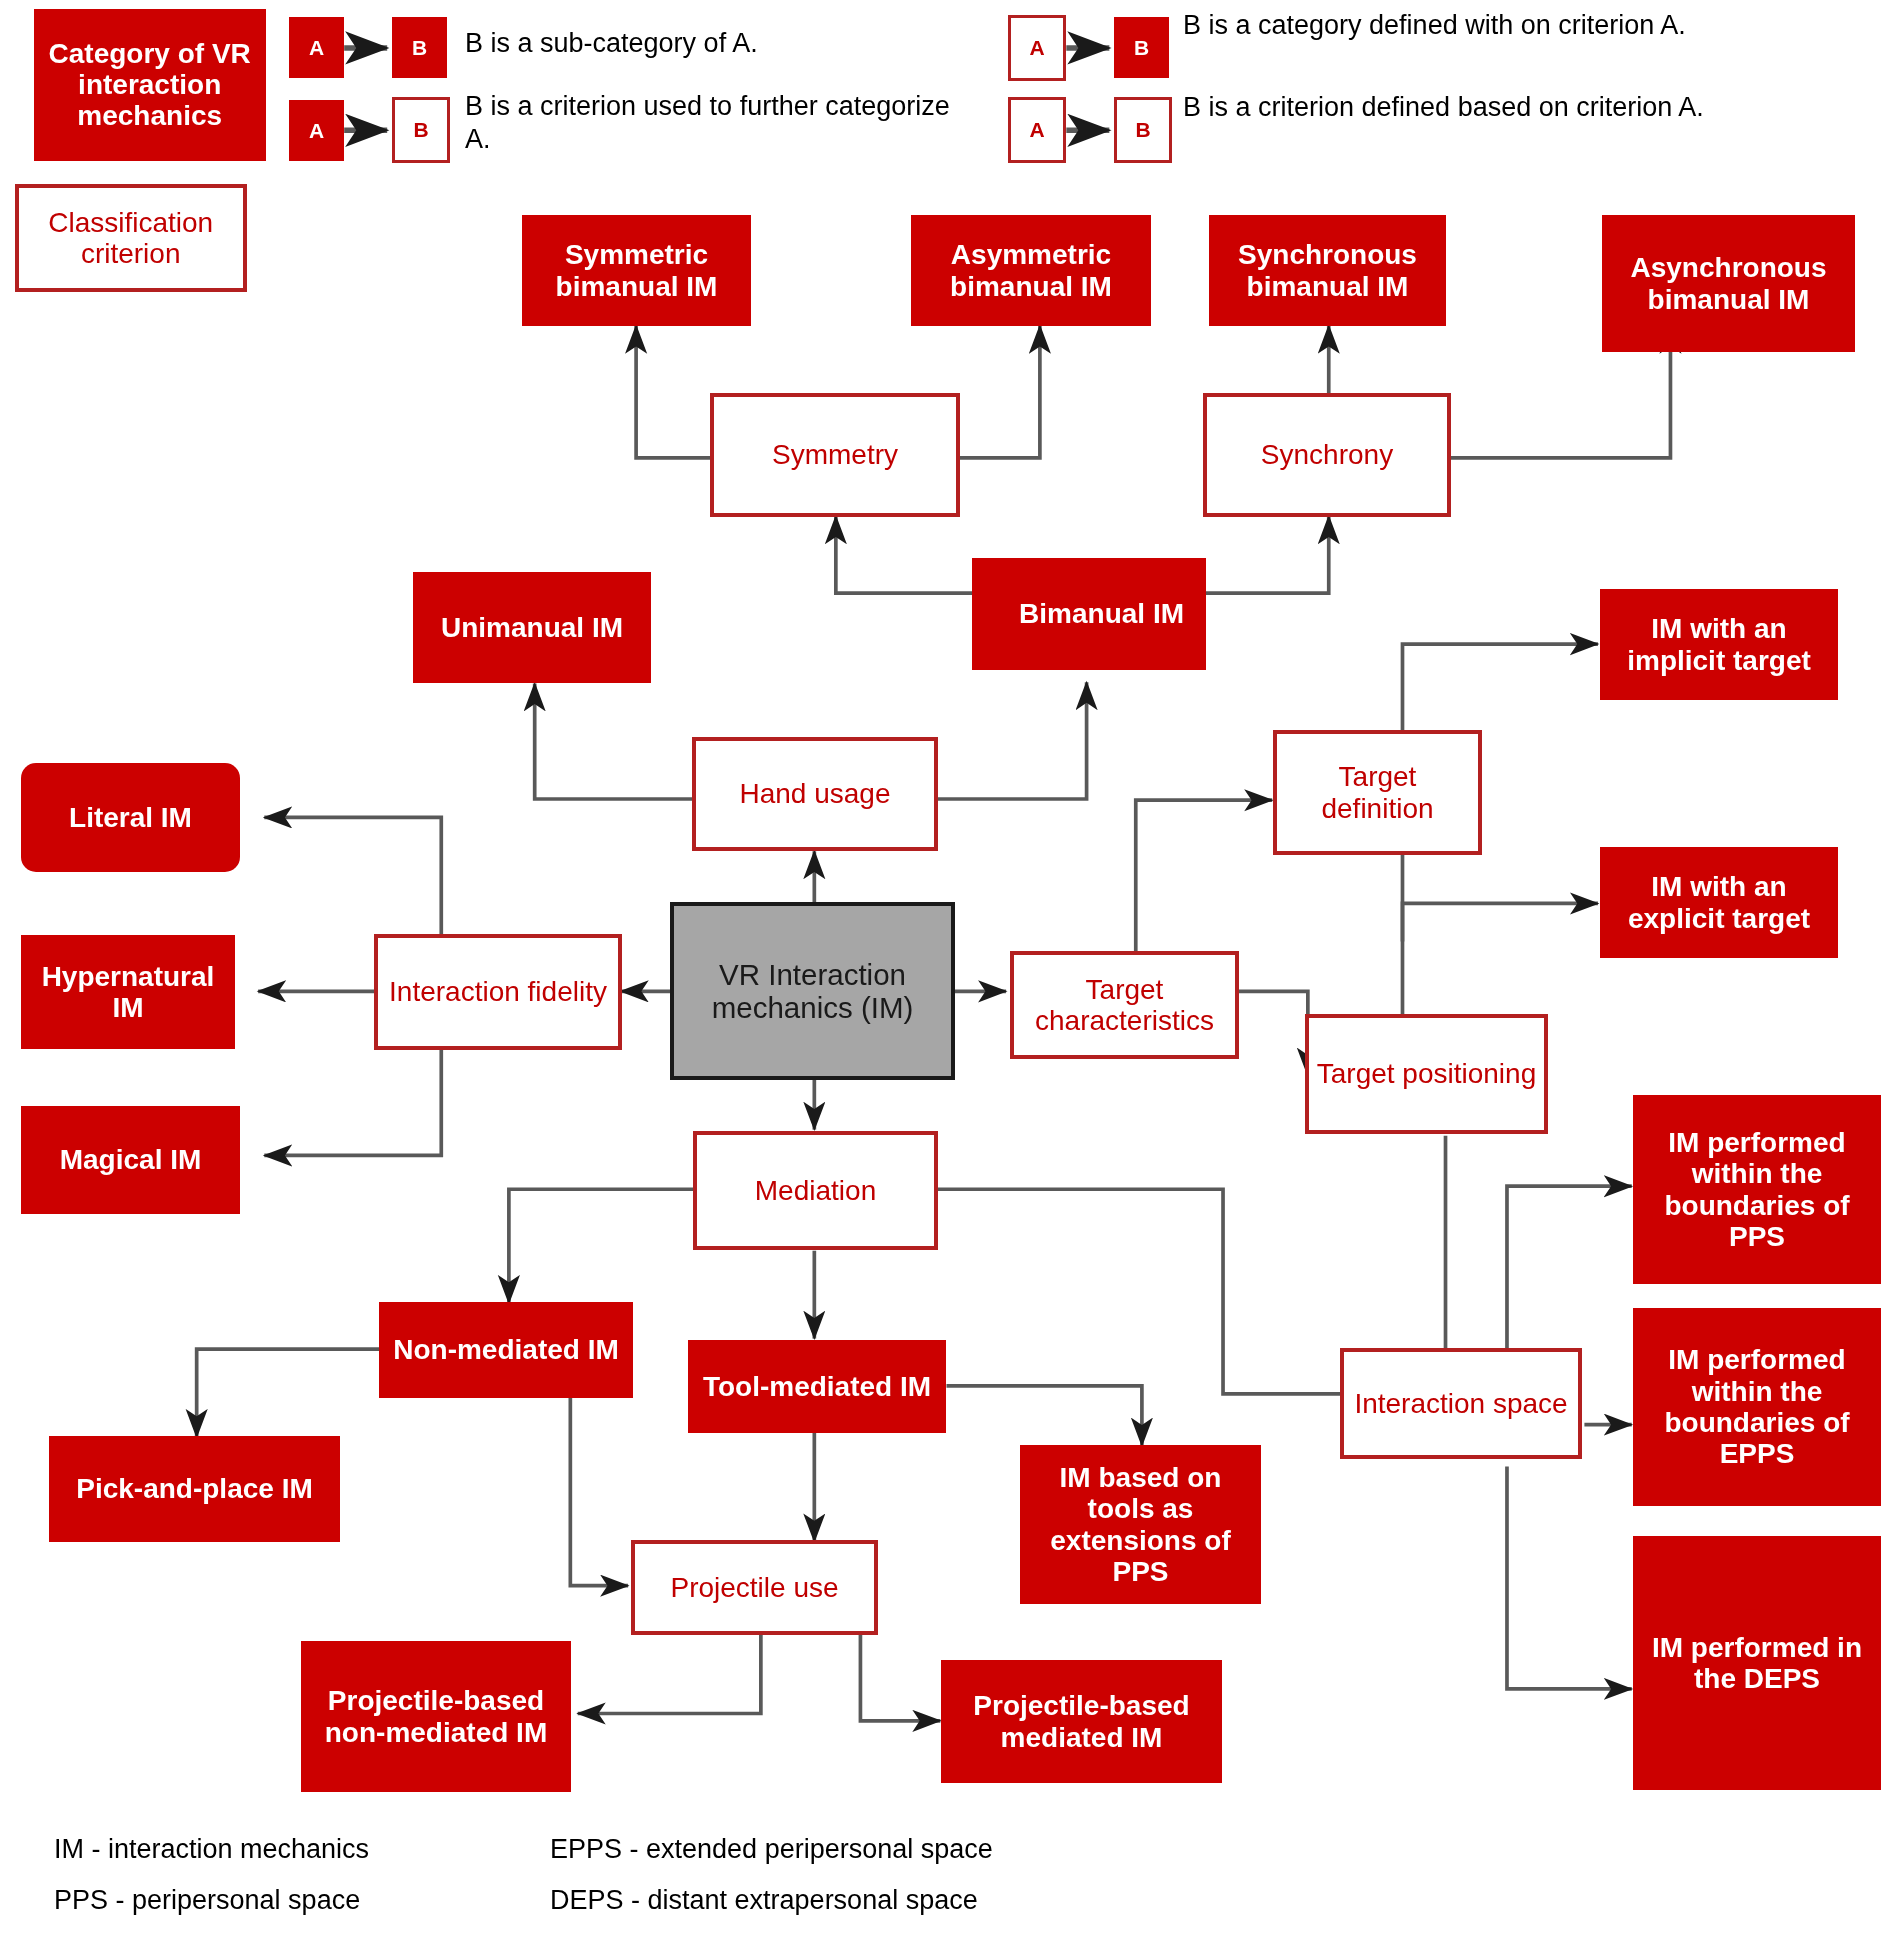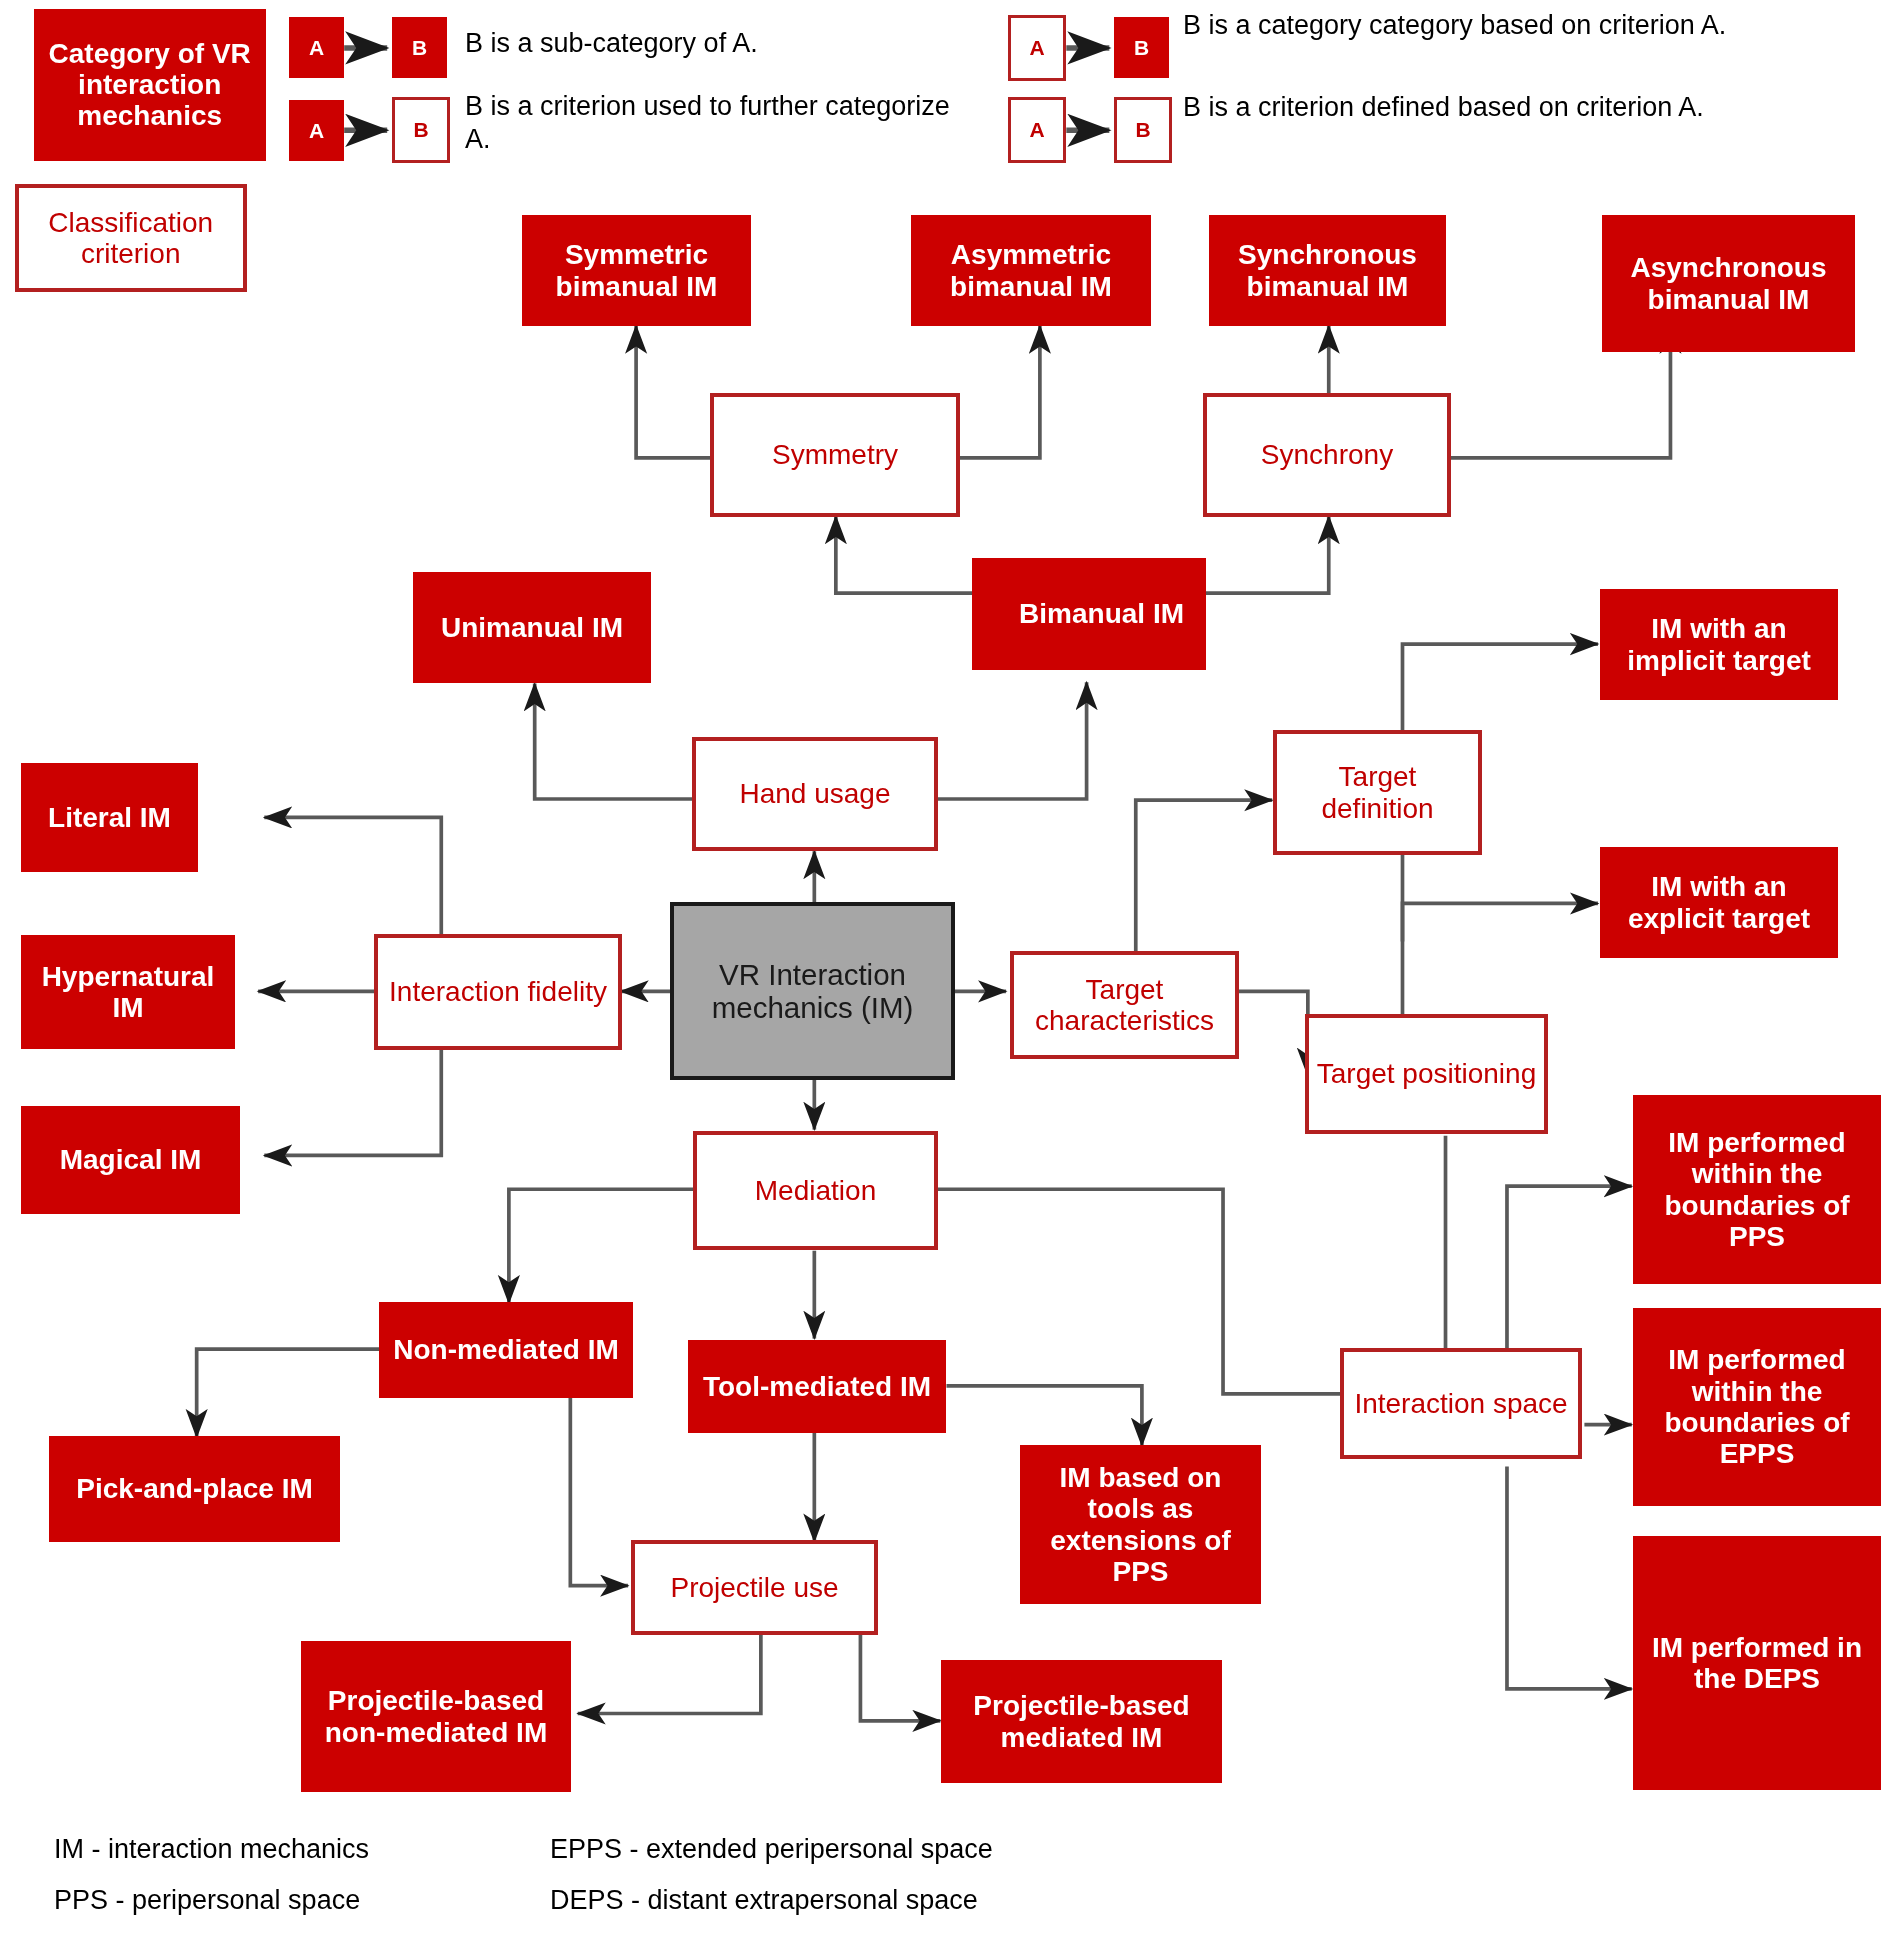--- a/index.html
+++ b/index.html
@@ -164,21 +164,21 @@
   <div class="legend-mini mini-filled" style="left:289px; top:17px; width:55px; height:61px;">A</div>
   <div class="legend-mini mini-filled" style="left:392px; top:17px; width:55px; height:61px;">B</div>
   <div class="legend-text" style="left:465px; top:27px; width:455px;">B is a sub-category of A.</div>
 
   <div class="legend-mini mini-filled" style="left:289px; top:100px; width:55px; height:61px;">A</div>
   <div class="legend-mini mini-open" style="left:392px; top:97px; width:58px; height:66px;">B</div>
   <div class="legend-text" style="left:465px; top:90px; width:492px;">B is a criterion used to further categorize A.</div>
 
   <div class="legend-mini mini-open" style="left:1008px; top:14.7px; width:58px; height:66px;">A</div>
   <div class="legend-mini mini-filled" style="left:1114px; top:17px; width:55px; height:61px;">B</div>
-  <div class="legend-text" style="left:1183px; top:8.6px; width:615px;">B is a category category based on criterion A.</div>
+  <div class="legend-text" style="left:1183px; top:8.6px; width:615px;">B is a category defined with on criterion A.</div>
 
   <div class="legend-mini mini-open" style="left:1008px; top:97px; width:58px; height:66px;">A</div>
   <div class="legend-mini mini-open" style="left:1114px; top:97px; width:58px; height:66px;">B</div>
   <div class="legend-text" style="left:1183px; top:91px; width:615px;">B is a criterion defined based on criterion A.</div>
 
   <div class="node cat" style="left:522px; top:215px; width:229px; height:111px;">Symmetric bimanual IM</div>
   <div class="node cat" style="left:911px; top:215px; width:240px; height:111px;">Asymmetric bimanual IM</div>
   <div class="node cat" style="left:1209px; top:215px; width:237px; height:111px;">Synchronous bimanual IM</div>
   <div class="node cat" style="left:1602px; top:215px; width:253px; height:137px;">Asynchronous bimanual IM</div>
 
@@ -189,21 +189,21 @@
   <div class="node cat" style="left:972px; top:558px; width:234px; height:112px;padding-left:30px;">Bimanual IM</div>
 
   <div class="node crit" style="left:692px; top:737px; width:246px; height:114px;">Hand usage</div>
 
   <div class="node root" style="left:670px; top:902px; width:285px; height:178px;">VR Interaction mechanics (IM)</div>
 
   <div class="node crit" style="left:1273px; top:730px; width:209px; height:125px;">Target definition</div>
   <div class="node cat" style="left:1600px; top:847px; width:238px; height:111px;">IM with an explicit target</div>
   <div class="node cat" style="left:1600px; top:589px; width:238px; height:111px;">IM with an implicit target</div>
 
-  <div class="node cat" style="left:21px; top:763px; width:177px; height:109px;">Literal IM</div>
+  <div class="node cat" style="left:21px; top:763px; width:219px; height:109px;border-radius:15px;">Literal IM</div>
   <div class="node cat" style="left:21px; top:935px; width:214px; height:114px;">Hypernatural IM</div>
   <div class="node cat" style="left:21px; top:1106px; width:219px; height:108px;">Magical IM</div>
   <div class="node crit" style="left:374px; top:934px; width:248px; height:116px;">Interaction fidelity</div>
 
   <div class="node crit" style="left:1010px; top:951px; width:229px; height:108px;">Target characteristics</div>
   <div class="node crit" style="left:1305px; top:1014px; width:243px; height:120px;">Target positioning</div>
 
   <div class="node crit" style="left:693px; top:1131px; width:245px; height:119px;">Mediation</div>
 
   <div class="node cat" style="left:379px; top:1302px; width:254px; height:96px;">Non-mediated IM</div>

